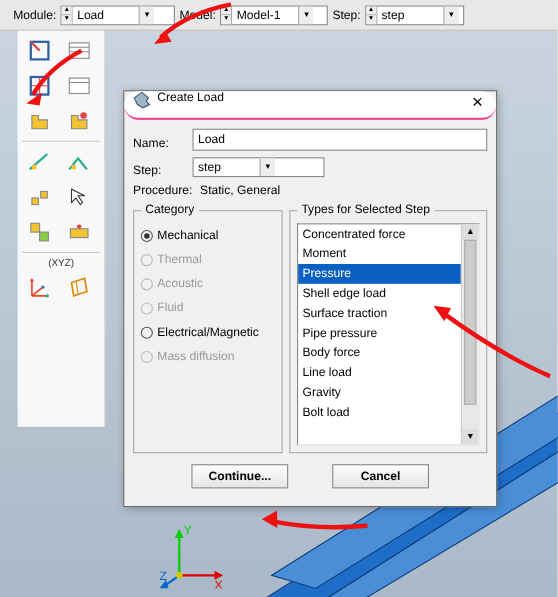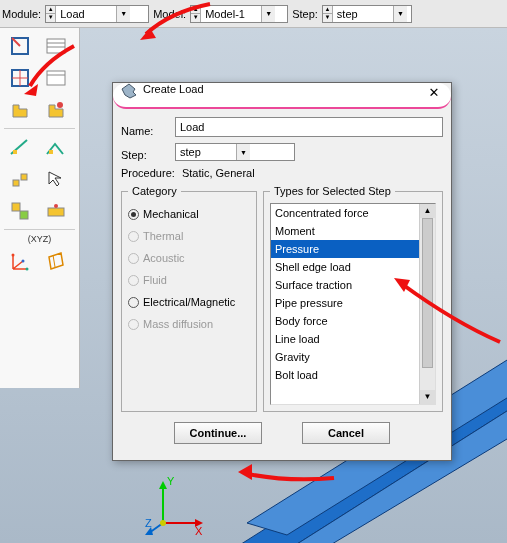--- a/index.html
+++ b/index.html
@@ -1,31 +1,31 @@
 <!DOCTYPE html>
 <html><head>
 <meta charset="utf-8">
 <style>
   * { box-sizing: border-box; margin: 0; padding: 0; font-family: "Segoe UI", Tahoma, sans-serif; font-size: 11px; }
   body { width: 507px; height: 543px; background: #f0f0f0; position: relative; overflow: hidden; }
   
   
-  .topbar { height: 28px; background: #e8e8e8; border-bottom: 1px solid #bbb; display: flex; align-items: center; padding: 0 2px; gap: 4px; }
+  .topbar { height: 28px; background: #e8e8e8; border-bottom: 1px solid #bbb; display: flex; align-items: center; padding: 0 12px; gap: 4px; }
   .topbar label { white-space: nowrap; }
   .combo { display: inline-flex; border: 1px solid #888; background: #fff; height: 18px; align-items: stretch; }
   .combo .spin { width: 10px; display: flex; flex-direction: column; border-right: 1px solid #aaa; }
   .combo .spin div { flex: 1; font-size: 6px; line-height: 7px; text-align: center; background: #eee; }
   .combo .spin div:first-child { border-bottom: 1px solid #aaa; }
   .combo .val { padding: 0 4px; min-width: 60px; display: flex; align-items: center; }
   .combo .dd { width: 14px; background: #eee; border-left: 1px solid #aaa; display: flex; align-items: center; justify-content: center; font-size: 7px; }
   
   .canvas { position: absolute; top: 28px; left: 0; right: 0; bottom: 0; background: linear-gradient(180deg, #c9d4df 0%, #aab9c8 100%); }
   
   
-  .palette { position: absolute; top: 28px; left: 0; width: 80px; background: #f8f8f8; border-right: 1px solid #bbb; height: 360px; display: flex; flex-wrap: wrap; padding: 4px; gap: 4px; align-content: flex-start; }
+  .palette { position: absolute; top: 28px; left: 16px; width: 80px; background: #f8f8f8; border-right: 1px solid #bbb; height: 360px; display: flex; flex-wrap: wrap; padding: 4px; gap: 4px; align-content: flex-start; }
   .tool { width: 32px; height: 28px; border: 1px solid transparent; display: flex; align-items: center; justify-content: center; background: #f8f8f8; }
   .tool svg { width: 22px; height: 22px; }
   .tool.sep { width: 100%; height: 1px; background: #ccc; border: none; }
   .xyz { width: 100%; text-align: center; font-size: 9px; color: #333; }
   
   
   .dialog { position: absolute; top: 82px; left: 112px; width: 340px; background: #f0f0f0; border: 1px solid #666; box-shadow: 2px 2px 8px rgba(0,0,0,0.3); }
   .titlebar { height: 26px; background: #fff; display: flex; align-items: flex-start; padding: 0 8px; border-bottom: 2px solid #ec4899; border-radius: 13px; }
   .titlebar .icon { width: 16px; height: 16px; margin-right: 6px; }
   .titlebar .title { flex: 1; }

